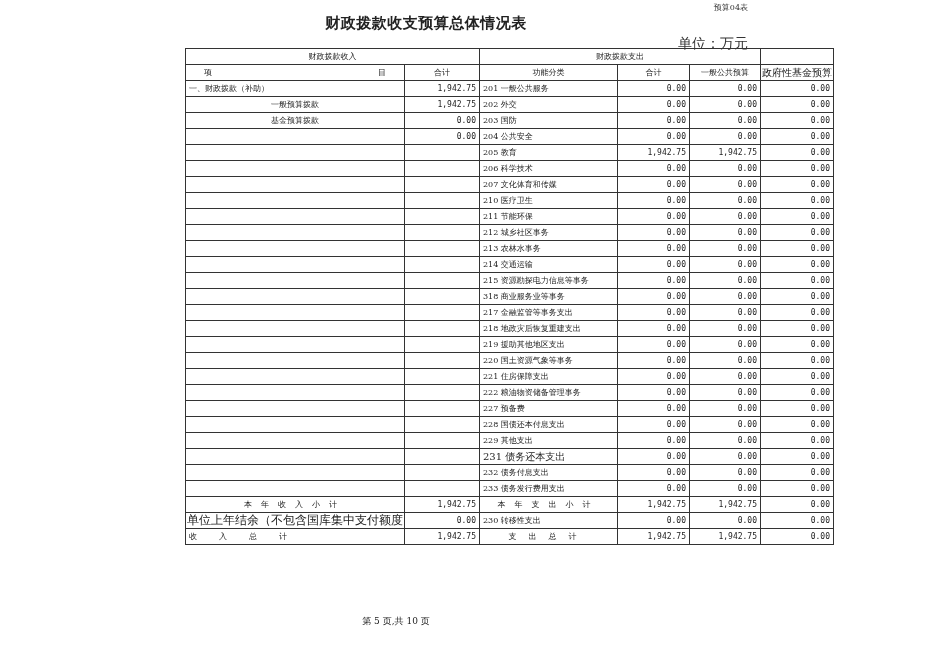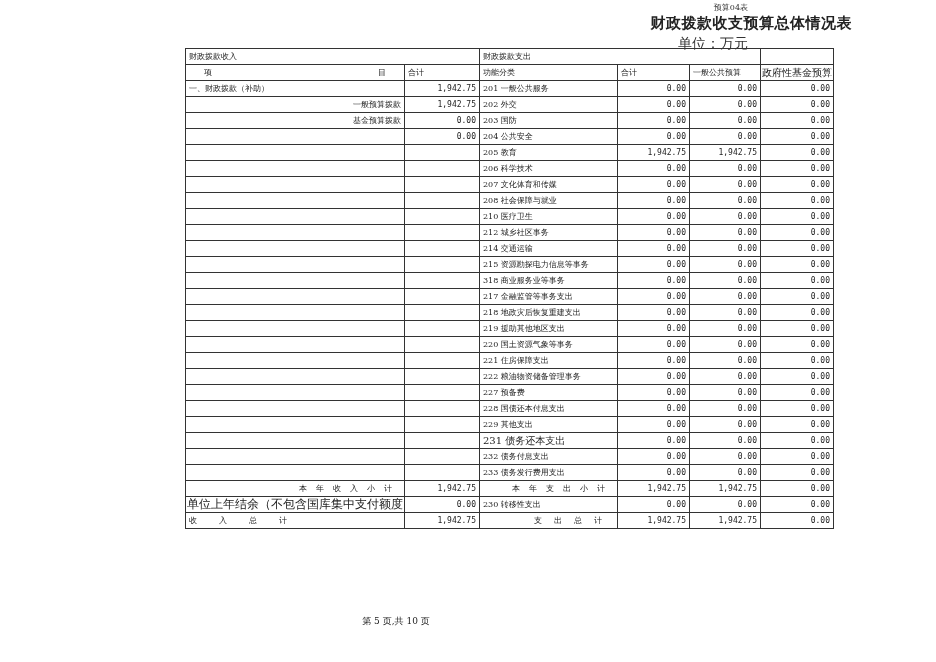--- a/index.html
+++ b/index.html
@@ -1,27 +1,27 @@
 <!DOCTYPE html>
 <html><head>
 <meta charset="utf-8">
 <style>
   html, body { margin:0; padding:0; background:#ffffff; }
   body { width:936px; height:662px; position:relative; overflow:hidden;
          font-family:"DejaVu Serif","Liberation Serif",serif; color:#222; }
   .form-no { position:absolute; top:2px; right:188px; font-size:8px; color:#333; }
-  .title { position:absolute; top:14px; left:0; width:852px; text-align:right;
+  .title { position:absolute; top:14px; left:0; width:852px; text-align:center;
            font-size:15px; font-weight:bold; font-family:"DejaVu Sans","Liberation Sans",sans-serif; letter-spacing:0.5px; }
   .unit { position:absolute; top:35px; right:188px; font-size:14px; color:#333; }
   table { position:absolute; top:48px; left:185px; border-collapse:collapse; table-layout:fixed; }
   td { border:1px solid #333; height:15px; padding:0 3px; font-size:8px; white-space:nowrap; overflow:hidden; line-height:15px; }
-  .c { }
+  .c { text-align:center; }
   .r { text-align:right; font-family:"DejaVu Sans Mono","Liberation Mono",monospace; font-size:8px; }
-  .indent { text-align:right; }
-  .spaced { letter-spacing:9px; text-align:right; }
+  .indent { text-align:center; }
+  .spaced { letter-spacing:9px; text-align:center; }
   .wide { letter-spacing:22px; }
   .small { font-size:12px; padding:0 1px; }
   .tiny { font-size:10px; }
   .footer { position:absolute; top:615px; left:0; width:792px; text-align:center; font-size:9px; }
 </style>
 </head>
 <body>
 
 <div class="form-no">预算04表</div>
 <div class="title">财政拨款收支预算总体情况表</div>
@@ -107,37 +107,45 @@
         <td class="indent"></td>
         <td class="r"></td>
         <td>207 文化体育和传媒</td>
         <td class="r">0.00</td>
         <td class="r">0.00</td>
         <td class="r">0.00</td>
       </tr>
       <tr>
         <td class="indent"></td>
         <td class="r"></td>
-        <td>208 社会保障与就业</td>
-        <td class="r">0.00</td>
-        <td class="r">0.00</td>
-        <td class="r">0.00</td>
-      </tr>
-      <tr>
-        <td class="indent"></td>
-        <td class="r"></td>
         <td>210 医疗卫生</td>
         <td class="r">0.00</td>
         <td class="r">0.00</td>
         <td class="r">0.00</td>
       </tr>
       <tr>
         <td class="indent"></td>
         <td class="r"></td>
+        <td>211 节能环保</td>
+        <td class="r">0.00</td>
+        <td class="r">0.00</td>
+        <td class="r">0.00</td>
+      </tr>
+      <tr>
+        <td class="indent"></td>
+        <td class="r"></td>
         <td>212 城乡社区事务</td>
+        <td class="r">0.00</td>
+        <td class="r">0.00</td>
+        <td class="r">0.00</td>
+      </tr>
+      <tr>
+        <td class="indent"></td>
+        <td class="r"></td>
+        <td>213 农林水事务</td>
         <td class="r">0.00</td>
         <td class="r">0.00</td>
         <td class="r">0.00</td>
       </tr>
       <tr>
         <td class="indent"></td>
         <td class="r"></td>
         <td>214 交通运输</td>
         <td class="r">0.00</td>
         <td class="r">0.00</td>

